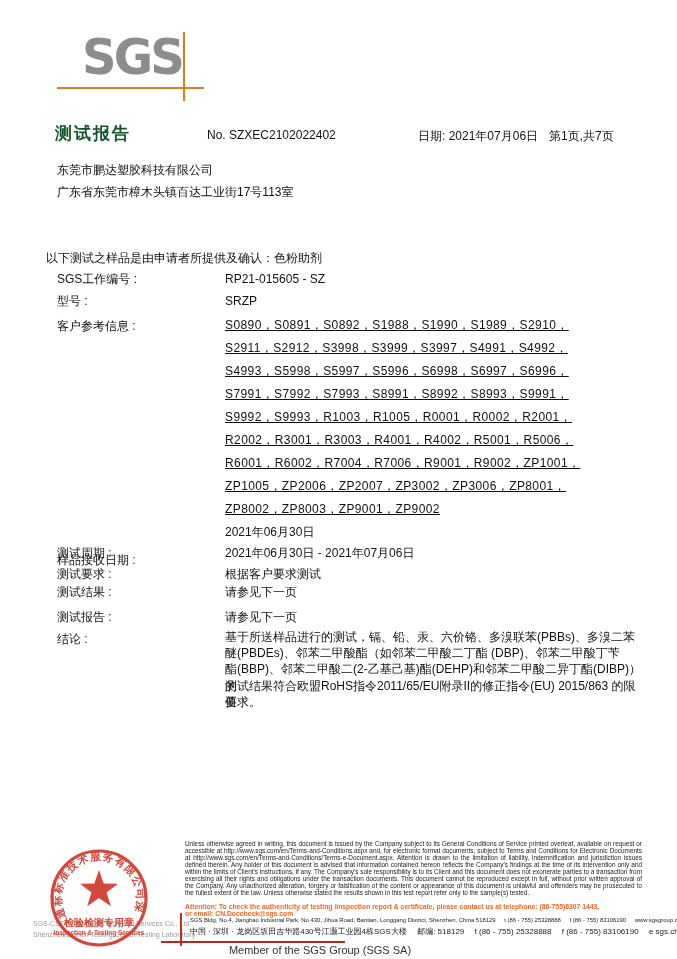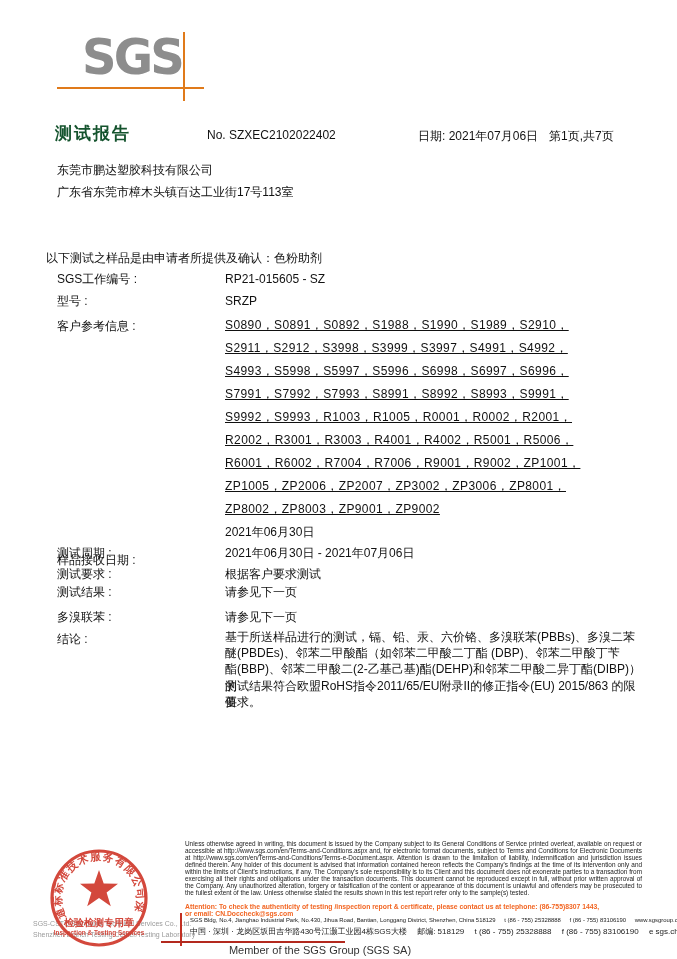--- a/index.html
+++ b/index.html
@@ -84,21 +84,21 @@
 
   <div class="abs body-txt label-col" style="top:545px;">测试周期 :</div>
   <div class="abs body-txt value-col" style="top:545px;">2021年06月30日 - 2021年07月06日</div>
 
   <div class="abs body-txt label-col" style="top:566px;">测试要求 :</div>
   <div class="abs body-txt value-col" style="top:566px;">根据客户要求测试</div>
 
   <div class="abs body-txt label-col" style="top:584px;">测试结果 :</div>
   <div class="abs body-txt value-col" style="top:584px;">请参见下一页</div>
 
-  <div class="abs body-txt label-col" style="top:609px;">多溴联苯 :</div>
+  <div class="abs body-txt label-col" style="top:609px;">测试报告 :</div>
   <div class="abs body-txt value-col" style="top:609px;">请参见下一页</div>
 
   <div class="abs body-txt label-col" style="top:631px;">结论 :</div>
   <div class="abs value-col" style="top:629px;font-size:12px;color:#111;width:420px;">
     <div class="concl-line">基于所送样品进行的测试，镉、铅、汞、六价铬、多溴联苯(PBBs)、多溴二苯</div>
     <div class="concl-line">醚(PBDEs)、邻苯二甲酸酯（如邻苯二甲酸二丁酯 (DBP)、邻苯二甲酸丁苄</div>
     <div class="concl-line">酯(BBP)、邻苯二甲酸二(2-乙基己基)酯(DEHP)和邻苯二甲酸二异丁酯(DIBP)）的</div>
     <div class="concl-line">测试结果符合欧盟RoHS指令2011/65/EU附录II的修正指令(EU) 2015/863 的限值</div>
     <div class="concl-line">要求。</div>
   </div>

